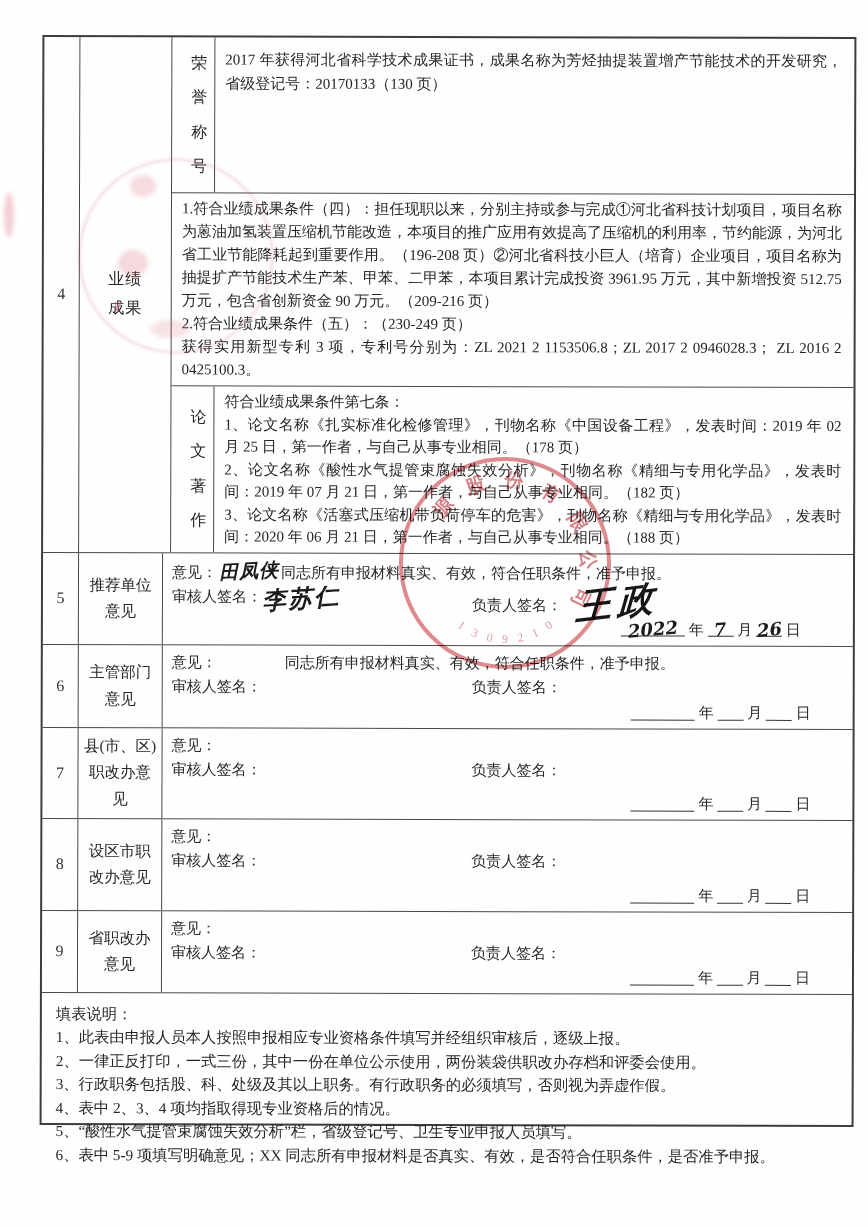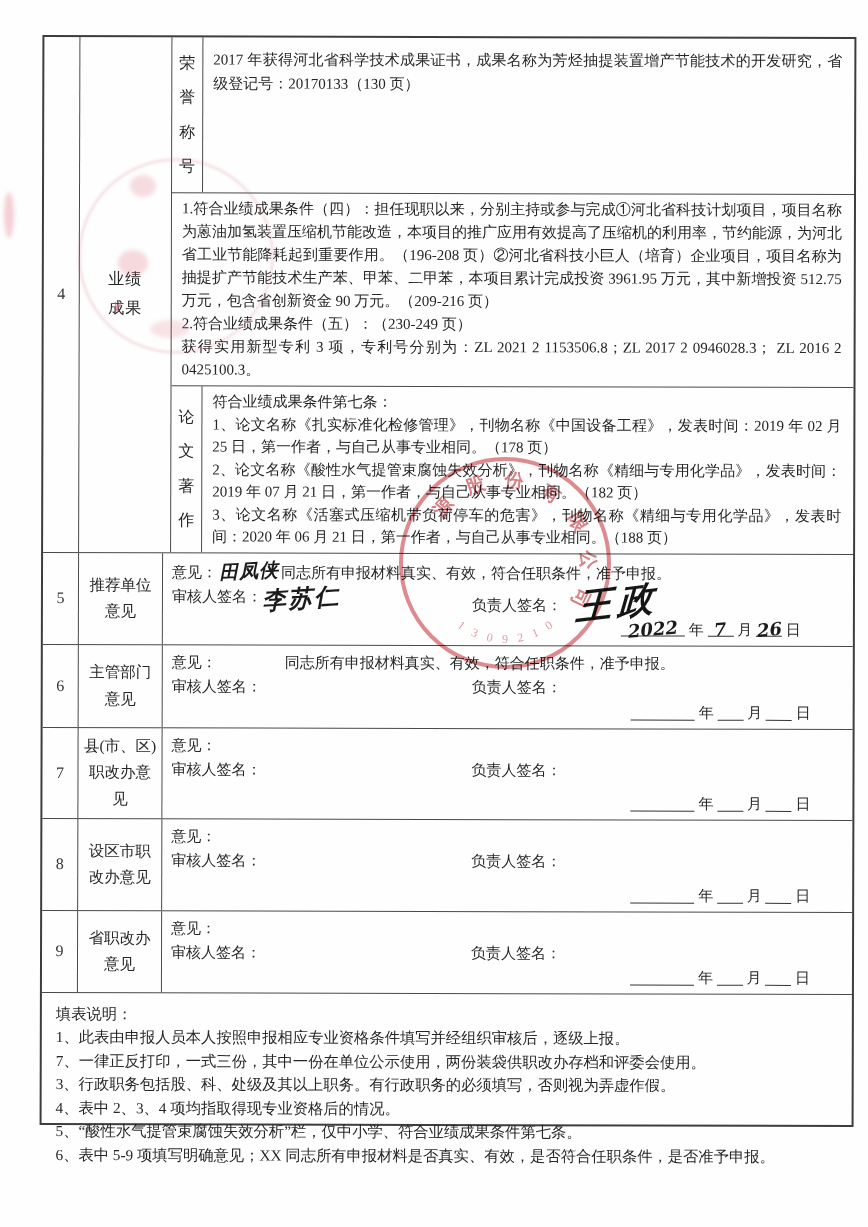--- a/index.html
+++ b/index.html
@@ -26,21 +26,21 @@
     display:flex; align-items:center; justify-content:center;
     text-align:center; font-size:15.5px; padding:2px 4px; line-height:1.7;
     letter-spacing:1px;
   }
   .band-op .cell-rlabel { flex:0 0 84px; letter-spacing:0; }
   .sub-col { flex:1; display:flex; flex-direction:column; min-width:0; }
   .sub-row { display:flex; flex:0 0 auto; }
   .sub-row + .sub-row { border-top:1.5px solid #4a4a4a; }
   .cell-sublabel {
     flex:0 0 31px; border-right:1.5px solid #4a4a4a;
-    display:flex; align-items:center; justify-content:center;
+    display:flex; align-items:center; justify-content:center;margin-left:12px;
   }
   .vtext { width:17px; word-break:break-all; text-align:center;
     font-size:16px; line-height:2.15; }
   .cell-content { flex:1; min-width:0; padding:6px 12px 4px 10px;
     font-size:15px; line-height:23px; text-align:justify; }
   .cell-content p { margin:0; }
   .honor-content { line-height:24px; padding-top:10px; }
   .papers-content { line-height:22.5px; }
   
   .op-cell { flex:1; min-width:0; display:flex; flex-direction:column;
@@ -254,24 +254,24 @@
           <span class="blank b-day"></span>
           <span>日</span>
         </div>
       </div>
     </div>
 
     <div class="band" style="flex:1 1 auto;">
       <div class="notes-cell">
         <div>填表说明：</div>
         <div><span>1、此表由申报人员本人按照申报相应专业资格条件填写并经组织审核后，逐级上报。</span></div>
-        <div><span>7、一律正反打印，一式三份，其中</span><span class="bold">一份在单位公示使用，两份装袋</span><span>供职改办存档和评委会使用。</span></div>
+        <div><span>2、一律正反打印，一式三份，其中</span><span class="bold">一份在单位公示使用，两份装袋</span><span>供职改办存档和评委会使用。</span></div>
         <div><span>3、行政职务包括股、科、处级及其以上职务。有行政职务的必须填写，否则视为弄虚作假。</span></div>
         <div><span>4、表中 2、3、4 项均指</span><span class="bold">取得现专业资格后</span><span>的情况。</span></div>
-        <div><span>5、“</span><span class="bold">酸性水气提管束腐蚀失效分析</span><span>”栏，仅中小学、符合业绩成果条件第七条。</span></div>
+        <div><span>5、“</span><span class="bold">酸性水气提管束腐蚀失效分析</span><span>”栏，省级登记号、卫生专业申报人员填写。</span></div>
         <div><span>6、表中 5-9 项填写明确意见；XX 同志所有申报材料是否真实、有效，是否符合任职条件，是否准予申报。</span></div>
       </div>
     </div>
 
   </div>
 
   <div class="stamp-big">
     <span><span class="seal-char" style="transform: rotate(-48deg) translateY(-83px);">源</span><span class="seal-char" style="transform: rotate(-20.8333deg) translateY(-83px);">股</span><span class="seal-char" style="transform: rotate(6.33333deg) translateY(-83px);">份</span><span class="seal-char" style="transform: rotate(33.5deg) translateY(-83px);">有</span><span class="seal-char" style="transform: rotate(60.6667deg) translateY(-83px);">限</span><span class="seal-char" style="transform: rotate(87.8333deg) translateY(-83px);">公</span><span class="seal-char" style="transform: rotate(115deg) translateY(-83px);">司</span></span>
     <span><span class="seal-digit" style="transform: rotate(215deg) translateY(-78px) rotate(180deg);">1</span><span class="seal-digit" style="transform: rotate(203.333deg) translateY(-78px) rotate(180deg);">3</span><span class="seal-digit" style="transform: rotate(191.667deg) translateY(-78px) rotate(180deg);">0</span><span class="seal-digit" style="transform: rotate(180deg) translateY(-78px) rotate(180deg);">9</span><span class="seal-digit" style="transform: rotate(168.333deg) translateY(-78px) rotate(180deg);">2</span><span class="seal-digit" style="transform: rotate(156.667deg) translateY(-78px) rotate(180deg);">1</span><span class="seal-digit" style="transform: rotate(145deg) translateY(-78px) rotate(180deg);">0</span></span>
   </div>

